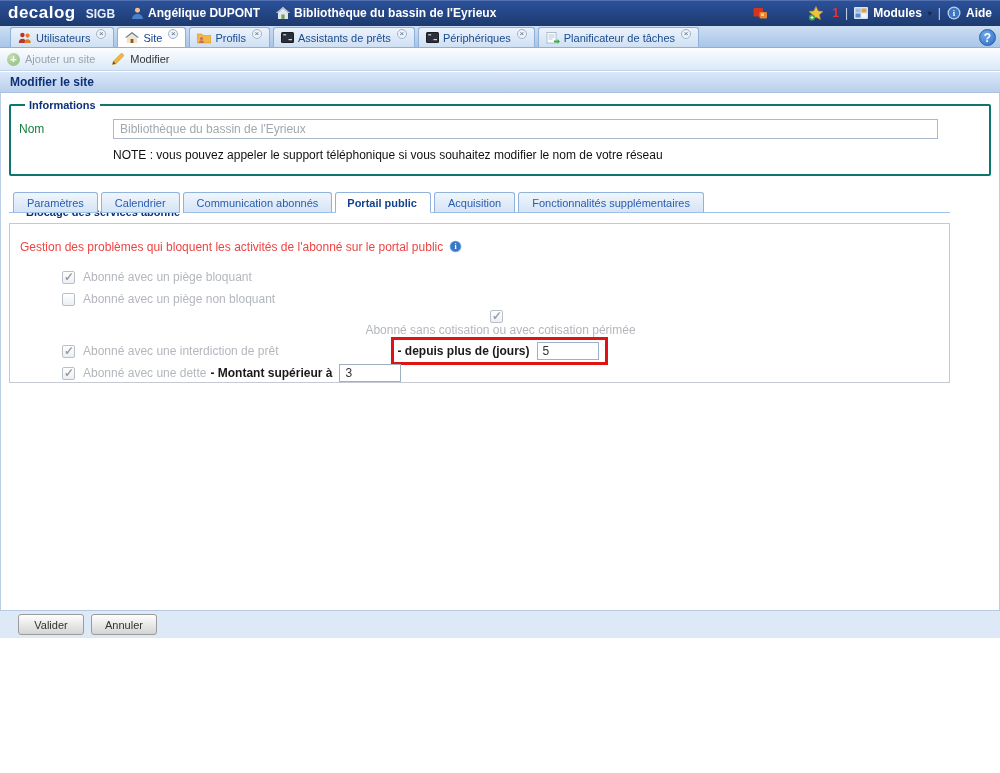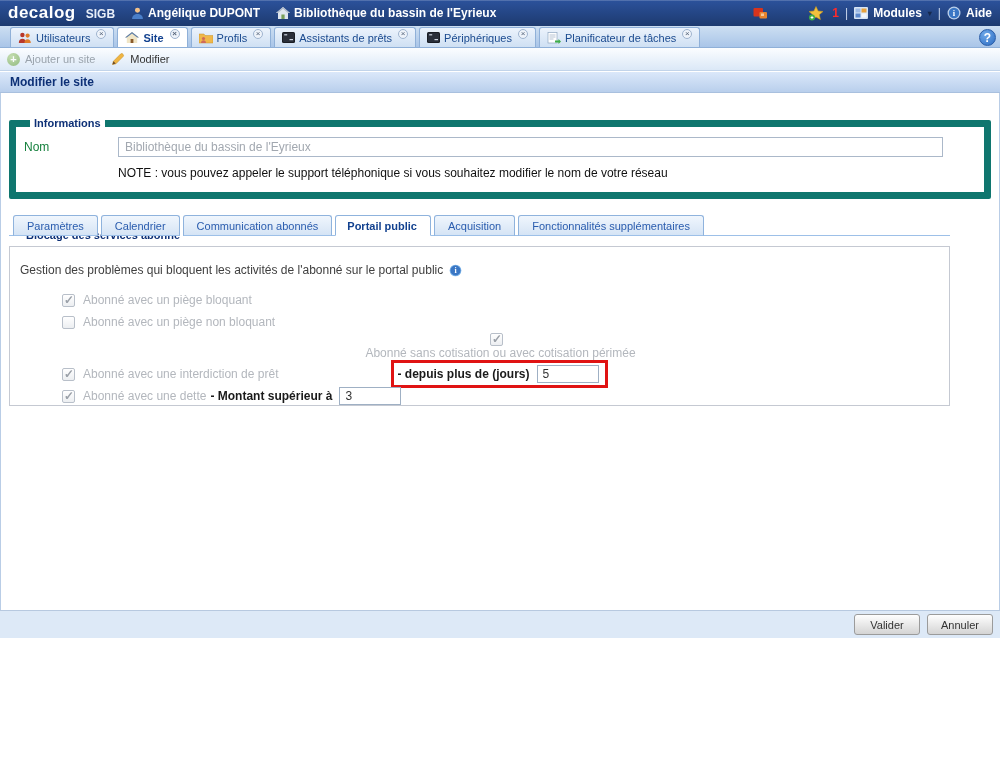--- a/index.html
+++ b/index.html
@@ -21,21 +21,21 @@
   .aide { display:flex; align-items:center; gap:5px; font-size:12px; font-weight:bold; cursor:pointer; }
   .alert-spacer { margin-right:34px; display:flex; align-items:center; }
 
   
   .maintabs { height:22px; flex:0 0 22px; background:linear-gradient(#cddff2,#a9c5e8);
               display:flex; align-items:flex-end; padding:2px 4px 0 10px; gap:3px;
               border-bottom:1px solid #8fb0d8; }
   .mtab { height:20px; display:flex; align-items:center; gap:4px; padding:0 7px;
           background:linear-gradient(#ecf3fc,#cfe0f3); border:1px solid #8fb0d8; border-bottom:none;
           border-radius:3px 3px 0 0; font-size:11px; color:#1a4a8f; cursor:pointer; white-space:nowrap; }
-  .mtab.active { background:#fff; font-weight:bold; color:#12418f; }
+  .mtab.active { background:#fff; font-weight:normal; color:#12418f; }
   .tabx { width:10px; height:10px; border-radius:50%; background:#eef3fa; border:1px solid #9fb4cf;
           color:#55647a; font-size:8px; line-height:8px; text-align:center; margin:-8px 0 0 2px; cursor:pointer; }
   .help-circle { margin-left:auto; align-self:center; width:17px; height:17px; border-radius:50%;
                  background:radial-gradient(circle at 35% 30%, #6fa9e9, #2d6cc2); color:#fff;
                  font-weight:bold; font-size:12px; display:flex; align-items:center; justify-content:center;
                  border:1px solid #2a5da8; cursor:pointer; }
 
   
   .toolbar { height:23px; flex:0 0 23px; background:linear-gradient(#fbfdff,#dbe8f7);
              border-bottom:1px solid #c2d4ea; display:flex; align-items:center; padding:0 7px; gap:16px; }
@@ -46,59 +46,59 @@
 
   
   .titlebar { height:22px; flex:0 0 22px; background:linear-gradient(#dbe8fa,#b9cfec);
               display:flex; align-items:center; padding:0 10px; font-weight:bold; color:#0d3076;
               font-size:12px; border-top:1px solid #fff; border-bottom:1px solid #a9c0de; }
 
   
   .content { flex:1; background:#fff; border-left:1px solid #b9cde6; border-right:1px solid #b9cde6;
              padding:6px 8px 0 8px; position:relative; overflow:hidden; }
 
-  fieldset.info-fs { border:7px solid #0f766e; border-radius:2px; margin:18px 0 16px 0; padding:4px 10px 12px 8px; }
+  fieldset.info-fs { border:2px solid #0f766e; border-radius:2px; margin:0 0 16px 0; padding:4px 10px 12px 8px; }
   fieldset.info-fs legend { color:#0d3076; font-weight:bold; font-size:11px; padding:0 4px; margin-left:6px; }
   .name-row { display:flex; align-items:center; margin-top:4px; }
   .name-label { width:94px; font-size:12px; color:#15803d; }
   .name-input { width:825px; height:20px; border:1px solid #abb8c9; padding:0 6px; font-size:12px;
                 color:#a2a8b0; background:#fff; font-family:"Liberation Sans",sans-serif; }
   .note { margin:9px 0 0 94px; font-size:12px; color:#111; }
 
   
   .blocage-wrap { position:relative; width:941px; }
   .section-tabs { display:flex; gap:3px; padding-left:4px; position:relative; z-index:2; }
   .stab { padding:4px 13px 3px 13px; font-size:11px; color:#2a5cae;
           background:linear-gradient(#f0f6fd,#d5e4f5); border:1px solid #8fb3dd;
           border-radius:3px 3px 0 0; margin-bottom:-1px; border-bottom:1px solid #9dc0e8;
           cursor:pointer; white-space:nowrap; }
   .stab.active { background:#fff; font-weight:bold; color:#12418f; border-bottom:1px solid #fff;padding-left:11px; }
   .blocage-fs { border-top:1px solid #9dc0e8; position:relative; padding-top:10px; }
   .blocage-legend { position:absolute; top:-7px; left:12px; background:#fff; padding:0 5px;
                     color:#0d3076; font-weight:bold; font-size:11px; }
   .inner-box { border:1px solid #c5c9d2; height:160px; padding:8px 10px 0 8px; }
-  .desc-row { font-size:12px; color:#404040; margin:8px 0 12px 2px; display:flex; align-items:flex-end; gap:6px; }
+  .desc-row { font-size:12px; color:#ef4444; margin:8px 0 12px 2px; display:flex; align-items:flex-start; gap:6px; }
 
   .chk-row { display:flex; align-items:center; margin:0 0 0 44px; font-size:12px; color:#b3b7bd; height:22px; }
   .chk { width:13px; height:13px; border:1px solid #b8bfc9; border-radius:2px; flex:0 0 13px;
          background:linear-gradient(#fff,#eceef1); margin-right:8px; position:relative; }
   .chk.checked::after { content:"✓"; position:absolute; top:-2px; left:1px; color:#9aa0a8;
                         font-size:12px; font-weight:bold; }
   .chk-label { white-space:nowrap; }
   .suffix { font-weight:bold; color:#1a1a1a; font-size:12px; white-space:nowrap; }
   input.small { width:62px; height:18px; border:1px solid #9fb0c4; font-size:12px; padding:0 5px;
                 color:#333; font-family:"Liberation Sans",sans-serif; }
   .red-box { display:inline-flex; align-items:center; gap:7px; border:3px solid #e01313;
              padding:2px 6px 2px 3px; margin-left:-2px; }
   .row-tall { height:30px;flex-direction:column; }
   .plain-suffix-gap { margin:0 7px 0 4px; }
 
   
   .footer { height:28px; flex:0 0 28px; background:#dde9f7; border-top:1px solid #b7c9e0;
-            display:flex; align-items:center; justify-content:flex-end; gap:7px; padding:0 7px; }
+            display:flex; align-items:center; gap:7px; padding:0 18px; }
   .btn { min-width:66px; height:21px; background:linear-gradient(#fefefe,#d4d4d4); border:1px solid #9b9b9b;
          border-radius:3px; font-size:11px; color:#333; display:flex; align-items:center;
          justify-content:center; cursor:pointer; padding:0 10px; }
 
   .icon { display:inline-flex; align-items:center; justify-content:center; }
   .info-circle { width:13px; height:13px; flex:0 0 13px; }
 </style>
 </head>
 <body>
 

